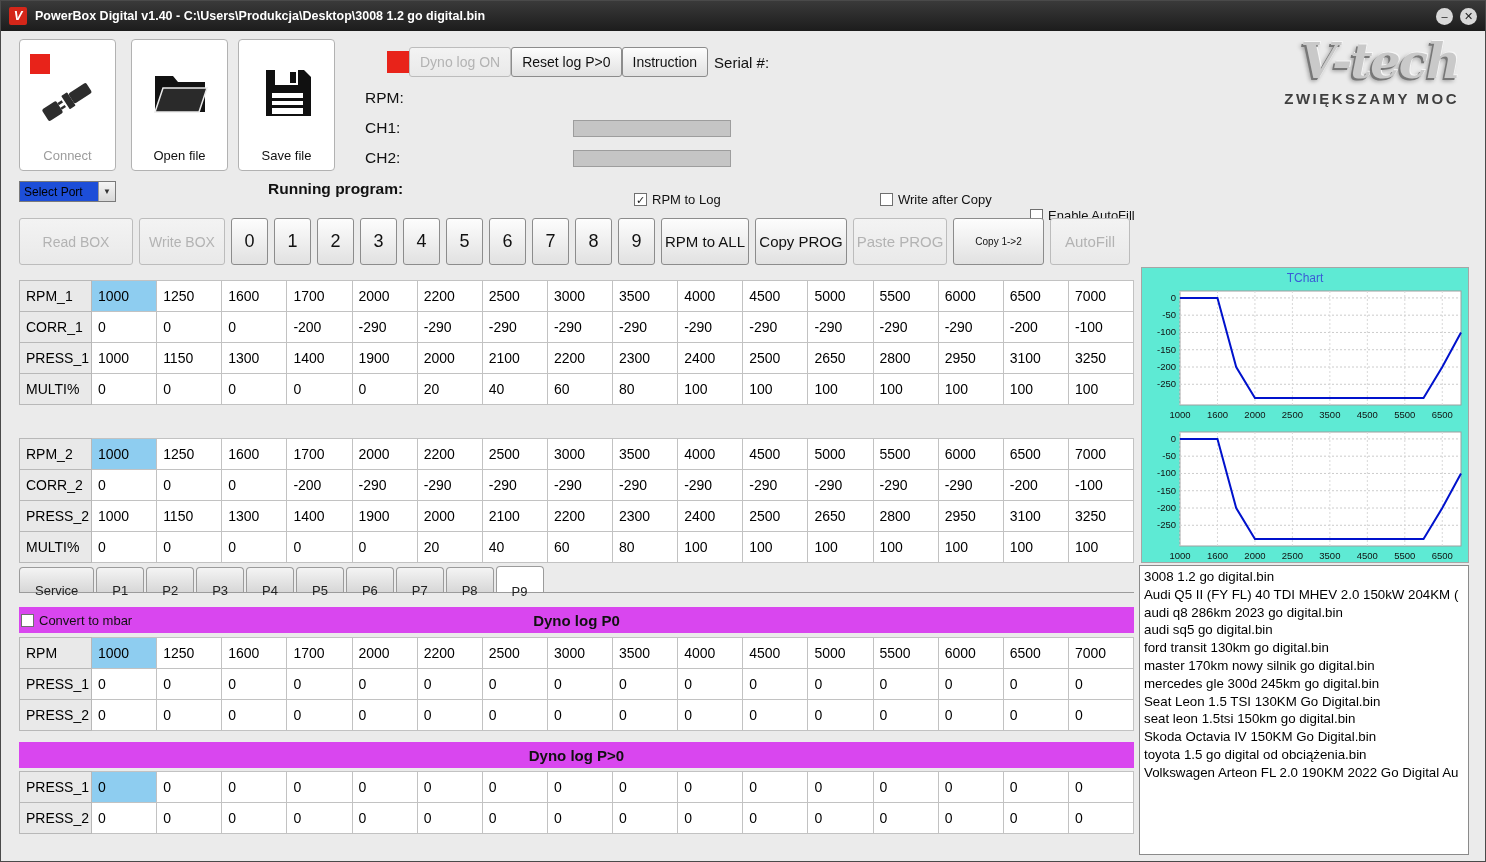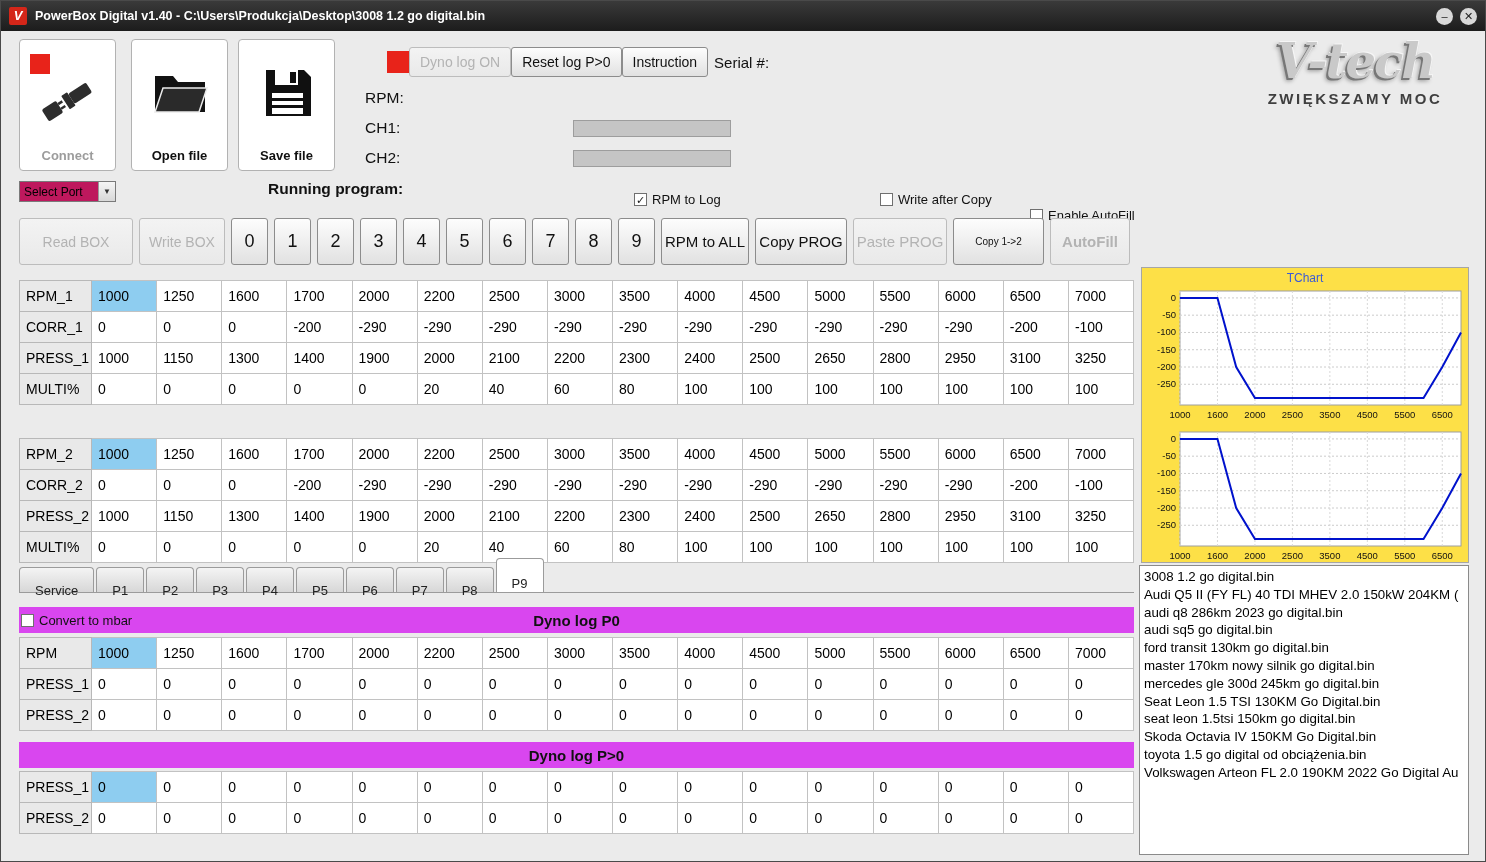--- a/index.html
+++ b/index.html
@@ -12,69 +12,69 @@
   .tb-title { color: #fff; font-size: 12.5px; font-weight: bold; }
   .tb-btns { margin-left: auto; display: flex; gap: 7px; }
   .tb-btn { width: 17px; height: 17px; border-radius: 50%; background: #d9d9d9; color: #222; font-size: 11px; line-height: 16px; text-align: center; cursor: pointer; }
 
   
   .btn { font-family: "Liberation Sans", sans-serif; background: linear-gradient(#fdfdfd, #e1e1e1); border: 1px solid #8c8c8c; border-radius: 3px; color: #111; font-size: 14px; cursor: pointer; }
   .btn.disabled { color: #b3b3b3; border-color: #bcbcbc; background: linear-gradient(#f3f3f3, #e9e9e9); cursor: default; }
   .h30 { height: 30px; padding: 0 10px; }
 
   
-  .bigbtn { position: absolute; top: 38px; width: 97px; height: 132px; background: #fff; border: 1px solid #b2b2b2; border-radius: 4px; display: flex; flex-direction: column; align-items: center; justify-content: flex-end; padding-bottom: 7px; cursor: pointer; font-weight: bold; }
+  .bigbtn { position: absolute; top: 38px; width: 97px; height: 132px; background: #fff; border: 1px solid #b2b2b2; border-radius: 4px; display: flex; flex-direction: column; align-items: center; justify-content: flex-end; padding-bottom: 7px; cursor: pointer; }
   .bigbtn .bigicon { position: absolute; top: 38px; left: 0; right: 0; display: flex; justify-content: center; }
   .biglabel { font-size: 13px; color: #111; }
   .biglabel.gray { color: #9c9c9c; }
   .redsq { position: absolute; top: 14px; left: 10px; width: 20px; height: 20px; background: #e8231a; }
   .redsq2 { width: 22px; height: 22px; background: #e8231a; }
 
   .dyno-cluster { position: absolute; left: 386px; top: 46px; display: flex; align-items: center; }
   .serial { font-size: 15px; color: #111; margin-left: 6px; }
 
   .statrow { position: absolute; left: 364px; display: flex; align-items: center; }
   .statlabel { font-size: 15.5px; color: #111; width: 52px; }
   .pbar { position: absolute; left: 208px; width: 158px; height: 17px; background: #c5c5c5; border: 1px solid #9d9d9d; }
 
   .runlabel { position: absolute; left: 267px; top: 179px; font-size: 15.5px; font-weight: bold; color: #111; }
 
-  .selectport { position: absolute; left: 18px; top: 180px; width: 97px; height: 21px; background: #be185d; border: 1px solid #7a7a7a; display: flex; align-items: center; font-size: 12px; padding-left: 4px; cursor: pointer; }
+  .selectport { position: absolute; left: 18px; top: 180px; width: 97px; height: 21px; background: #1d4ed8; border: 1px solid #7a7a7a; display: flex; align-items: center; font-size: 12px; padding-left: 4px; cursor: pointer; }
   .selectport .dd { margin-left: auto; width: 17px; height: 100%; background: linear-gradient(#f5f5f5, #d8d8d8); border-left: 1px solid #9a9a9a; font-size: 8px; display: flex; align-items: center; justify-content: center; color: #333; }
 
   .cb { position: absolute; display: inline-flex; align-items: center; gap: 5px; font-size: 13px; color: #111; cursor: pointer; }
   .cb .box { width: 13px; height: 13px; background: #fff; border: 1px solid #6f6f6f; font-size: 11px; line-height: 12px; text-align: center; color: #1a1a1a; }
 
-  .brand { position: absolute; right: 12px; top: 34px; width: 236px; text-align: center; }
+  .brand { position: absolute; right: 26px; top: 34px; width: 236px; text-align: right; }
   .brand-logo { font-family: "DejaVu Serif", serif; font-style: italic; font-weight: bold; font-size: 48px; color: #c9c9c9; letter-spacing: -2px; text-shadow: -2px 2px 0 #777, 1px -1px 0 #f6f6f6, -3px 3px 4px rgba(0,0,0,.35); line-height: 52px; }
   .brand-tag { font-size: 15px; font-weight: bold; letter-spacing: 2.5px; color: #3f3f3f; margin-top: 3px; }
 
   
   .action-row { position: absolute; left: 18px; top: 217px; height: 47px; display: flex; gap: 6px; align-items: stretch; }
   .digits { display: flex; gap: 6px; }
   .digit { width: 37px; font-size: 18px; }
   .b-read { width: 114px; } .b-write { width: 86px; } .b-rpmall { width: 88px; font-size: 15px; }
   .b-copy { width: 92px; font-size: 15px; } .b-paste { width: 94px; font-size: 15px; }
-  .b-copy12 { width: 91px; font-size: 10px; } .b-autofill { width: 80px; font-size: 15px; font-weight: bold; }
+  .b-copy12 { width: 91px; font-size: 10px; } .b-autofill { width: 80px; font-size: 15px; }
 
   
   table.grid { position: absolute; border-collapse: collapse; table-layout: fixed; width: 1115px; background: #fff; }
   table.grid td { border: 1px solid #c2c2c2; height: 31px; font-size: 14px; padding-left: 6px; color: #000; background: #fff; overflow: hidden; white-space: nowrap; }
   table.grid td.rowlabel { background: #e9e9e9; width: 72px; border-color: #b8b8b8; }
   table.grid td.sel { background: #8ecdf0; }
 
   
   .tabbar { position: absolute; left: 18px; top: 566px; width: 1115px; display: flex; align-items: flex-end; border-bottom: 1px solid #9b9b9b; height: 26px; }
   .tab { height: 23px; line-height: 22px; padding: 12px 15px; background: linear-gradient(#f4f4f4, #d7d7d7); border: 1px solid #9b9b9b; border-bottom: none; border-radius: 4px 4px 0 0; font-size: 13px; color: #222; margin-right: 2px; cursor: pointer; }
-  .tab.active { background: #fff; height: 34px; line-height: 25px; font-weight: normal; }
+  .tab.active { background: #fff; height: 26px; line-height: 25px; font-weight: normal; }
 
   .band { position: absolute; left: 18px; width: 1115px; height: 26px; background: #d946ef; display: flex; align-items: center; justify-content: center; font-size: 15px; font-weight: bold; color: #111; }
 
   
-  .chart-panel { position: absolute; left: 1140px; top: 266px; width: 328px; height: 296px; background: #fde047; border: 1px solid #a6a6a6; }
+  .chart-panel { position: absolute; left: 1140px; top: 266px; width: 328px; height: 296px; background: #5eead4; border: 1px solid #a6a6a6; }
   .chart-title { text-align: center; font-size: 12px; color: #3b5bd6; height: 17px; padding-top: 3px; }
 
   .file-list { position: absolute; left: 1138px; top: 564px; width: 330px; height: 290px; background: #fff; border: 1px solid #8a8a8a; overflow: hidden; padding: 2px 0 0 4px; }
   .file-item { font-size: 13.3px; line-height: 17.8px; white-space: nowrap; color: #000; cursor: default; }
 </style>
 </head>
 <body>
 
 <div class="window">
 

